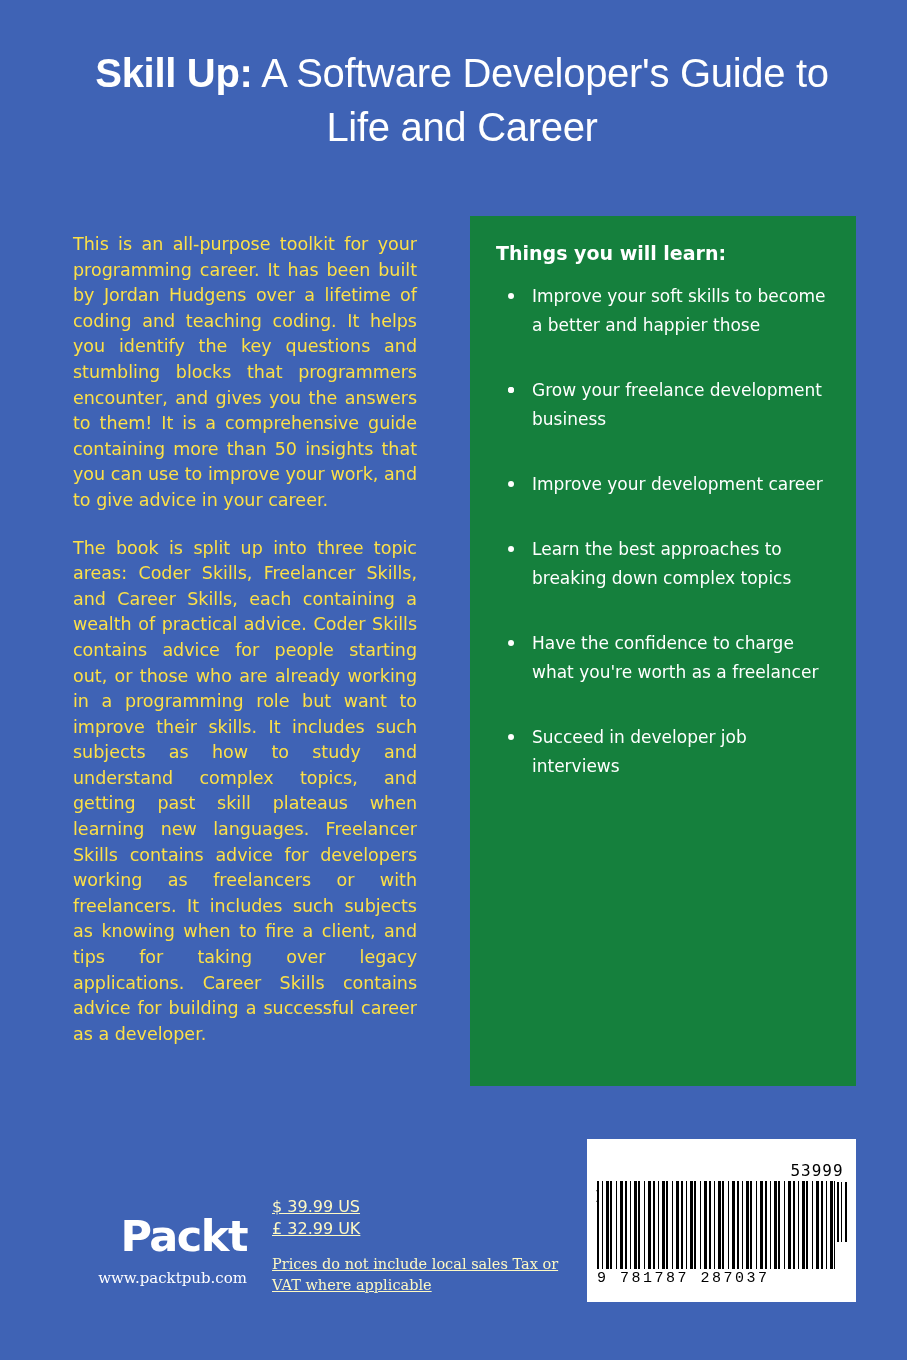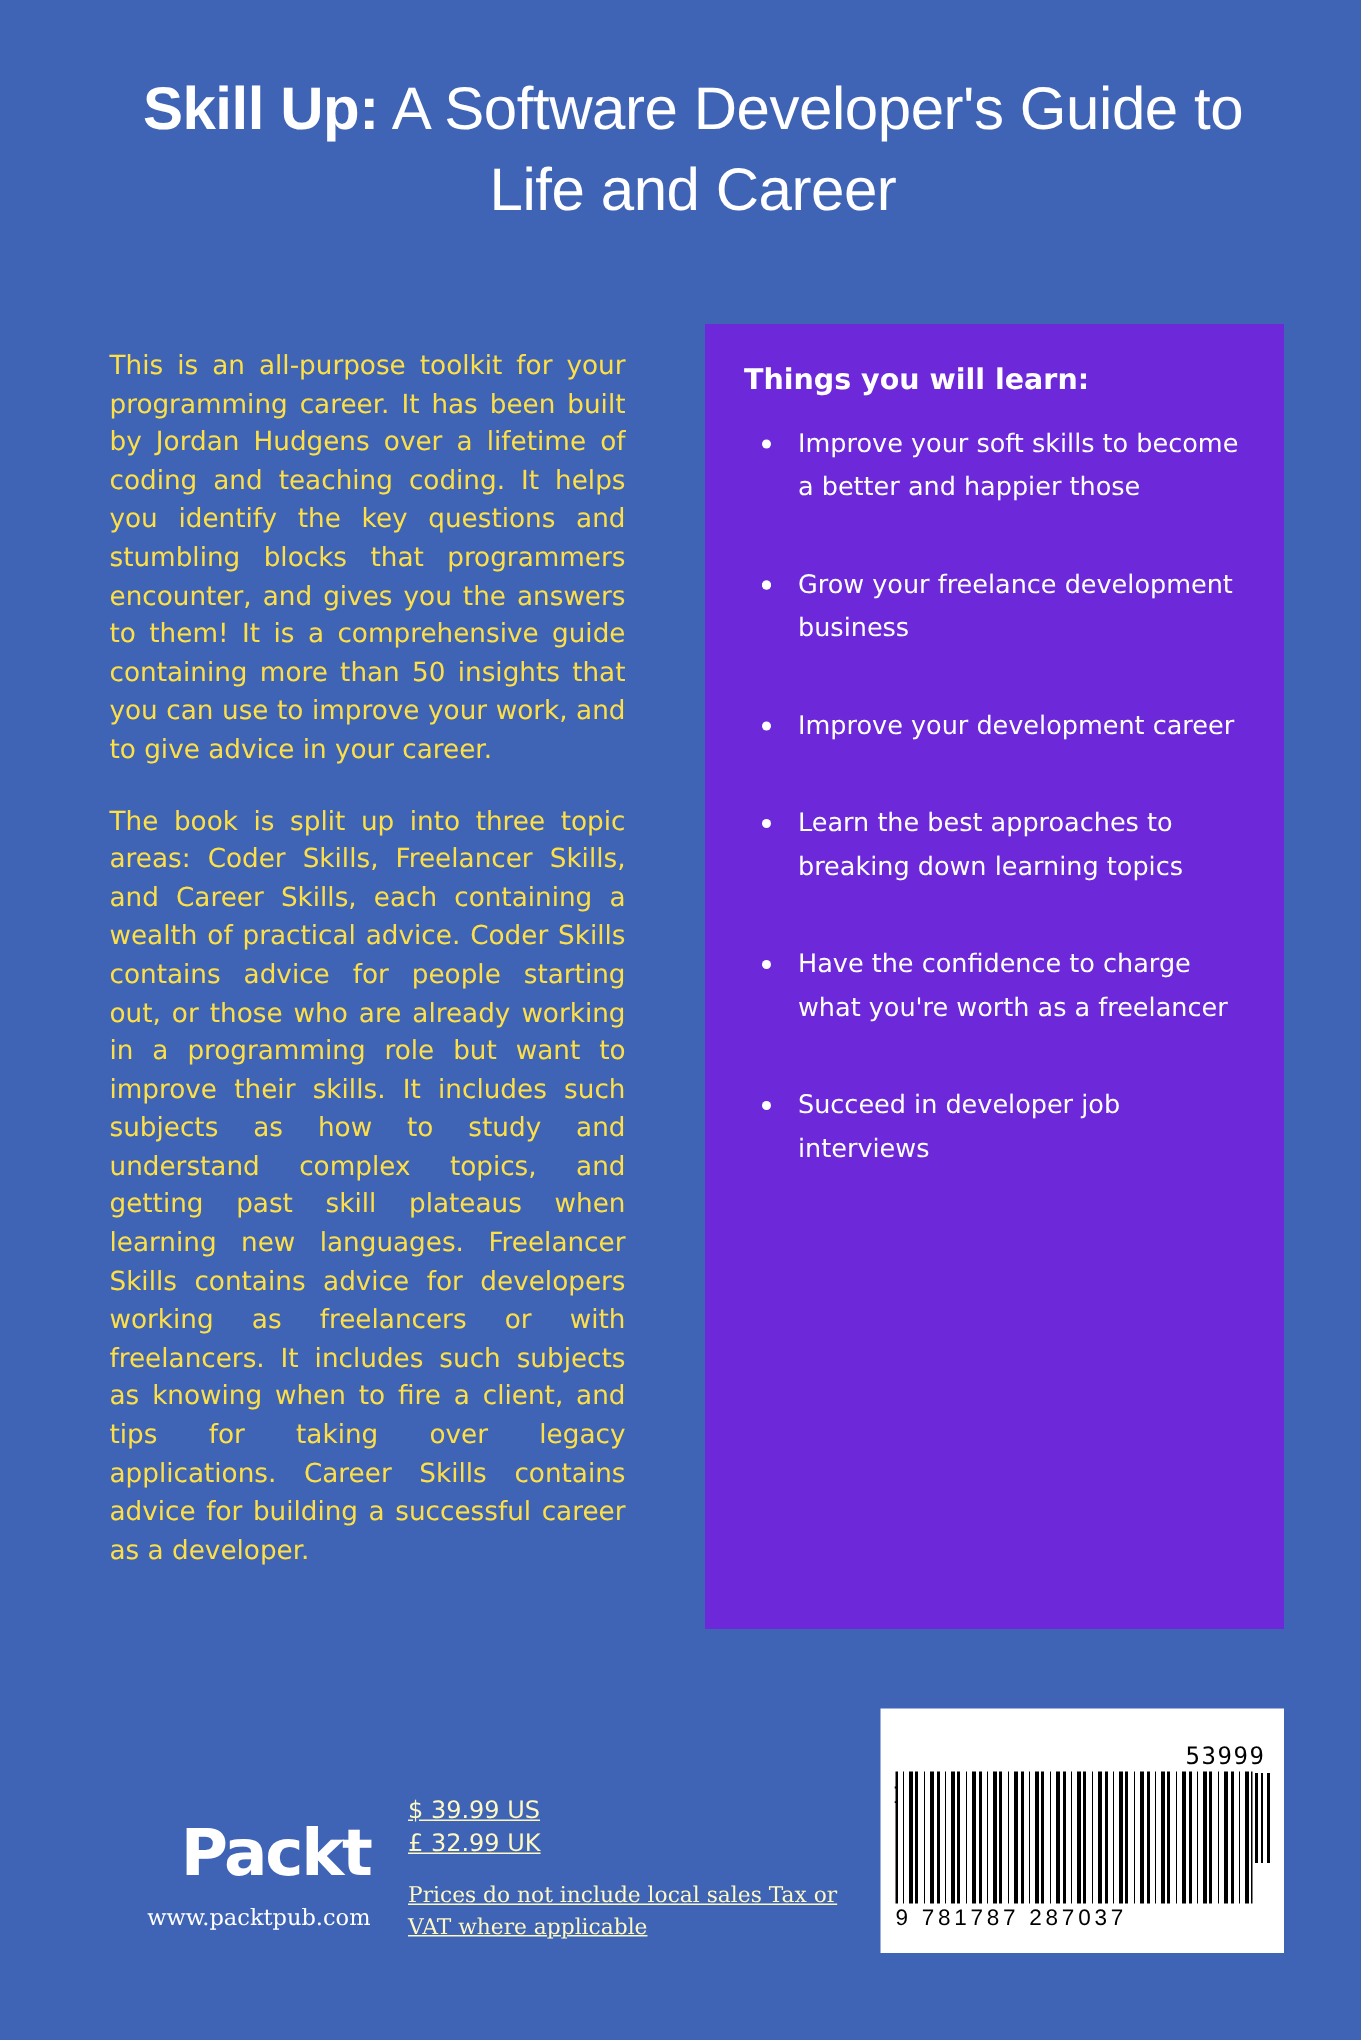--- a/index.html
+++ b/index.html
@@ -61,21 +61,21 @@
     margin-bottom: 0;
   }
 
   
   .learn-panel {
     position: absolute;
     left: 470px;
     top: 216px;
     width: 386px;
     height: 870px;
-    background: #6d28d9;
+    background: #15803d;
     box-sizing: border-box;
     padding: 26px 28px 20px 24px;
   }
   .learn-title {
     font-size: 19px;
     font-weight: bold;
     color: #ffffff;
     margin: 0 0 18px 2px;
     font-family: "DejaVu Sans", sans-serif;
   }
@@ -203,21 +203,21 @@
     background: repeating-linear-gradient(to right,
       #000 0 2px, #fff 2px 5px, #000 5px 6px, #fff 6px 9px,
       #000 9px 12px, #fff 12px 13px, #000 13px 15px, #fff 15px 19px,
       #000 19px 20px, #fff 20px 23px, #000 23px 26px, #fff 26px 28px);
   }
   .ean-digits {
     position: absolute;
     left: 10px;
     top: 131px;
     width: 240px;
-    font-family: Liberation Sans, sans-serif;
+    font-family: Liberation Mono, monospace;
     font-size: 15px;
     letter-spacing: 2.5px;
     color: #000;
   }
 </style>
 </head>
 <body>
 
 <div class="page">
 
@@ -230,21 +230,21 @@
     <p>The book is split up into three topic areas: Coder Skills, Freelancer Skills, and Career Skills, each containing a wealth of practical advice. Coder Skills contains advice for people starting out, or those who are already working in a programming role but want to improve their skills. It includes such subjects as how to study and understand complex topics, and getting past skill plateaus when learning new languages. Freelancer Skills contains advice for developers working as freelancers or with freelancers. It includes such subjects as knowing when to fire a client, and tips for taking over legacy applications. Career Skills contains advice for building a successful career as a developer.</p>
   </div>
 
   <div class="learn-panel">
     <div class="learn-title">Things you will learn:</div>
     <ul class="learn-list">
       <li><span class="bullet"></span><span>Improve your soft skills to become a better and happier those</span></li>
       <li><span class="bullet"></span></li>
       <li><span class="bullet"></span><span>Grow your freelance development business</span></li>
       <li><span class="bullet"></span><span>Improve your development career</span></li>
-      <li><span class="bullet"></span><span>Learn the best approaches to breaking down learning topics</span></li>
+      <li><span class="bullet"></span><span>Learn the best approaches to breaking down complex topics</span></li>
       <li><span class="bullet"></span><span>Have the confidence to charge what you're worth as a freelancer</span></li>
       <li><span class="bullet"></span><span>Succeed in developer job interviews</span></li>
     </ul>
   </div>
 
   <div class="packt-logo">
     <span class="packt-word">Packt</span>
     <span class="packt-url">www.packtpub.com</span>
   </div>
 

